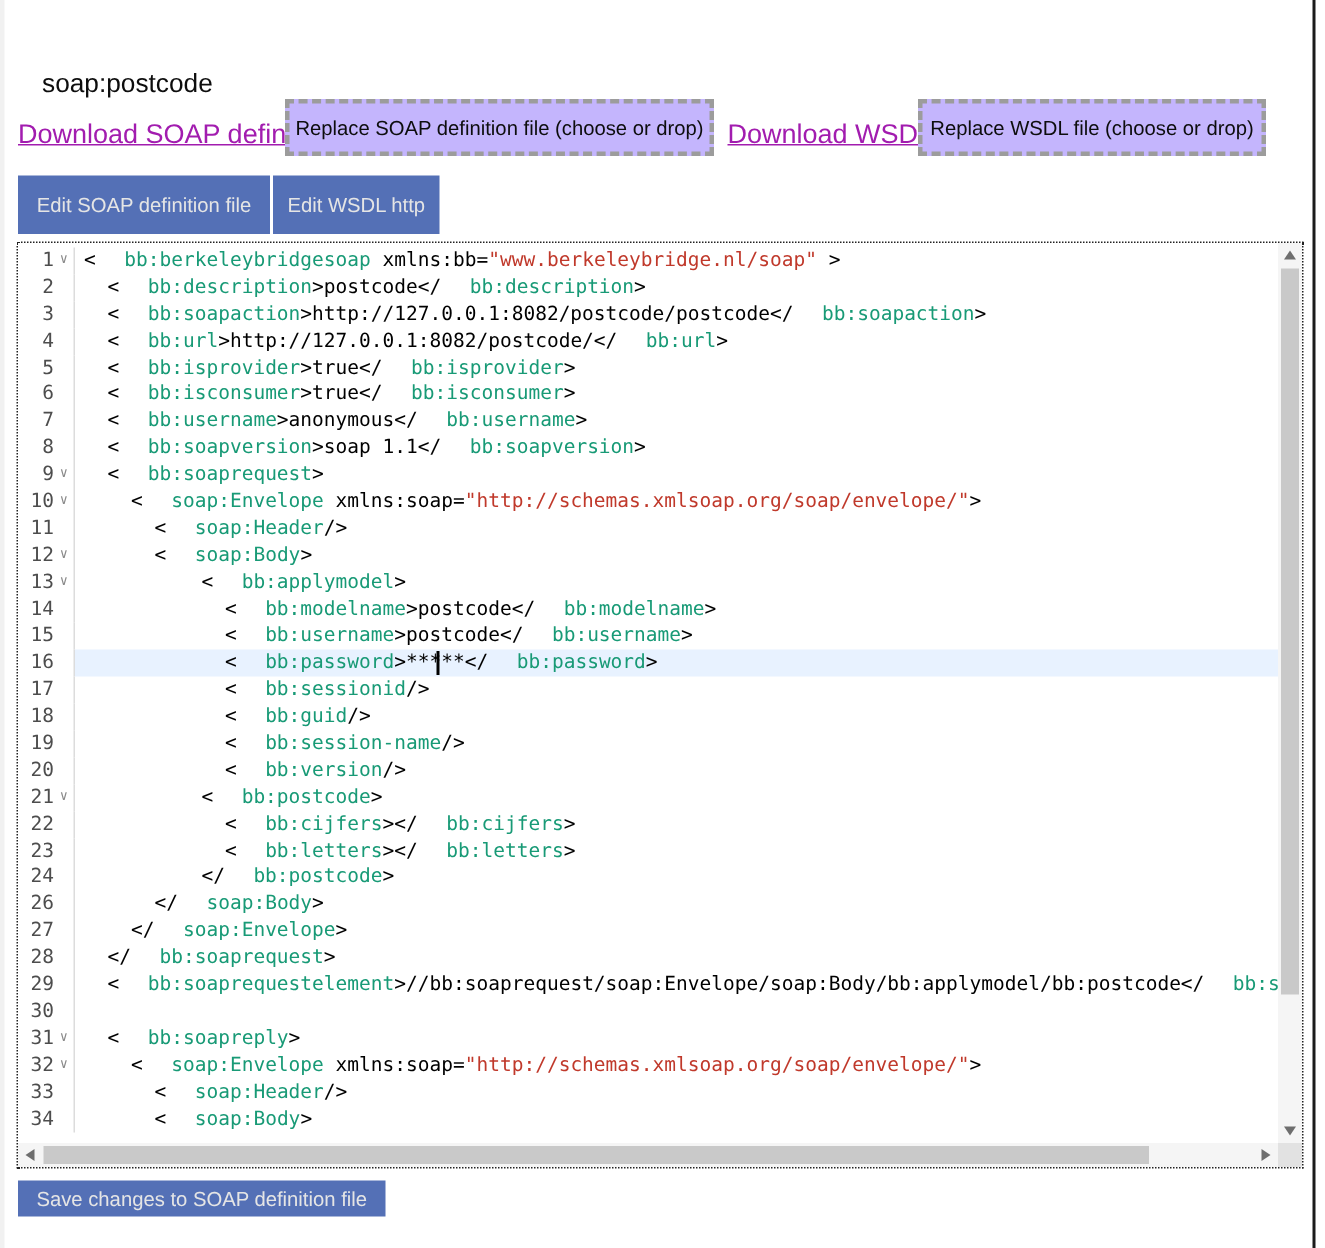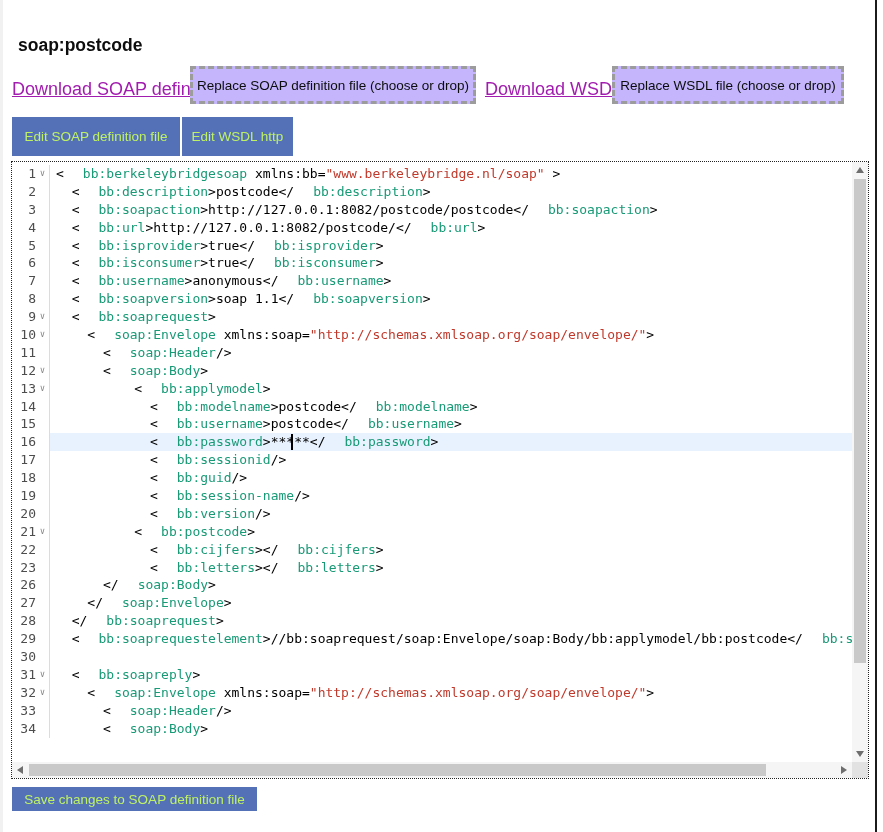--- a/index.html
+++ b/index.html
@@ -3,37 +3,37 @@
 <meta charset="utf-8">
 <style>
   html,body{margin:0;padding:0;}
   body{
     width:883px;height:832px;position:relative;overflow:hidden;
     background:#ffffff;font-family:"Liberation Sans", sans-serif;color:#111;
   }
   .left-strip{position:absolute;left:0;top:0;width:3px;height:832px;background:#f1f1f1;}
   .win-edge{position:absolute;left:875px;top:0;width:2px;height:832px;background:#1b1b1b;}
 
-  .page-title{position:absolute;left:12px;top:29px;font-size:17.5px;font-weight:700;color:#0d0d0d;margin:6px;}
+  .page-title{position:absolute;left:12px;top:29px;font-size:17.5px;font-weight:400;color:#0d0d0d;margin:16px;}
 
   .link{position:absolute;top:79px;font-size:18px;color:#a21caf;text-decoration:underline;cursor:pointer;}
   #dl-soap{left:12px;}
   #dl-wsdl{left:485px;}
 
   .dropzone{
     position:absolute;top:66px;height:38px;box-sizing:border-box;
     border:3px dashed #9c9c9c;background:#c4b5fd;
     display:flex;align-items:center;justify-content:center;
     font-size:13.5px;color:#0d0d0d;cursor:pointer;
   }
   #dz-soap{left:190px;width:286px;}
   #dz-wsdl{left:612px;width:232px;}
 
   .btn{
-    position:absolute;background:var(--accent,#5470b6);color:#bef264;border:none;
+    position:absolute;background:var(--accent,#5470b6);color:#e5e5e5;border:none;
     font-family:"Liberation Sans", sans-serif;font-size:13.5px;cursor:pointer;
     display:flex;align-items:center;justify-content:center;box-sizing:border-box;
   }
   #btn-edit-soap{left:12px;top:117px;width:168px;height:39px;}
   #btn-edit-wsdl{left:182px;top:117px;width:111px;height:39px;}
   #btn-save{left:12px;top:787px;width:245px;height:24px;}
 
   .editor{
     position:absolute;left:11px;top:161px;width:858px;height:618px;box-sizing:border-box;
     border:1px dotted #222;background:#fff;
@@ -111,20 +111,21 @@
       <div class="cm-line"><span class="ln">14</span><span class="fold"></span><span class="code">            &lt;<span class="tk-t">bb:modelname</span>&gt;postcode&lt;/<span class="tk-t">bb:modelname</span>&gt;</span></div>
       <div class="cm-line"><span class="ln">15</span><span class="fold"></span><span class="code">            &lt;<span class="tk-t">bb:username</span>&gt;postcode&lt;/<span class="tk-t">bb:username</span>&gt;</span></div>
       <div class="cm-line active"><span class="ln">16</span><span class="fold"></span><span class="code">            &lt;<span class="tk-t">bb:password</span>&gt;*****&lt;/<span class="tk-t">bb:password</span>&gt;<span class="caret" style="left: calc(30ch + 6px);"></span></span></div>
       <div class="cm-line"><span class="ln">17</span><span class="fold"></span><span class="code">            &lt;<span class="tk-t">bb:sessionid</span>/&gt;</span></div>
       <div class="cm-line"><span class="ln">18</span><span class="fold"></span><span class="code">            &lt;<span class="tk-t">bb:guid</span>/&gt;</span></div>
       <div class="cm-line"><span class="ln">19</span><span class="fold"></span><span class="code">            &lt;<span class="tk-t">bb:session-name</span>/&gt;</span></div>
       <div class="cm-line"><span class="ln">20</span><span class="fold"></span><span class="code">            &lt;<span class="tk-t">bb:version</span>/&gt;</span></div>
       <div class="cm-line"><span class="ln">21</span><span class="fold">∨</span><span class="code">          &lt;<span class="tk-t">bb:postcode</span>&gt;</span></div>
       <div class="cm-line"><span class="ln">22</span><span class="fold"></span><span class="code">            &lt;<span class="tk-t">bb:cijfers</span>&gt;&lt;/<span class="tk-t">bb:cijfers</span>&gt;</span></div>
       <div class="cm-line"><span class="ln">23</span><span class="fold"></span><span class="code">            &lt;<span class="tk-t">bb:letters</span>&gt;&lt;/<span class="tk-t">bb:letters</span>&gt;</span></div>
+      <div class="cm-line"><span class="ln">24</span><span class="fold"></span><span class="code">          &lt;/<span class="tk-t">bb:postcode</span>&gt;</span></div>
       <div class="cm-line"><span class="ln">26</span><span class="fold"></span><span class="code">      &lt;/<span class="tk-t">soap:Body</span>&gt;</span></div>
       <div class="cm-line"><span class="ln">27</span><span class="fold"></span><span class="code">    &lt;/<span class="tk-t">soap:Envelope</span>&gt;</span></div>
       <div class="cm-line"><span class="ln">28</span><span class="fold"></span><span class="code">  &lt;/<span class="tk-t">bb:soaprequest</span>&gt;</span></div>
       <div class="cm-line"><span class="ln">29</span><span class="fold"></span><span class="code">  &lt;<span class="tk-t">bb:soaprequestelement</span>&gt;//bb:soaprequest/soap:Envelope/soap:Body/bb:applymodel/bb:postcode&lt;/<span class="tk-t">bb:soaprequestelement</span>&gt;</span></div>
       <div class="cm-line"><span class="ln">30</span><span class="fold"></span><span class="code"></span></div>
       <div class="cm-line"><span class="ln">31</span><span class="fold">∨</span><span class="code">  &lt;<span class="tk-t">bb:soapreply</span>&gt;</span></div>
       <div class="cm-line"><span class="ln">32</span><span class="fold">∨</span><span class="code">    &lt;<span class="tk-t">soap:Envelope</span> xmlns:soap=<span class="tk-s">"http://schemas.xmlsoap.org/soap/envelope/"</span>&gt;</span></div>
       <div class="cm-line"><span class="ln">33</span><span class="fold"></span><span class="code">      &lt;<span class="tk-t">soap:Header</span>/&gt;</span></div>
       <div class="cm-line"><span class="ln">34</span><span class="fold"></span><span class="code">      &lt;<span class="tk-t">soap:Body</span>&gt;</span></div>
     </div>

